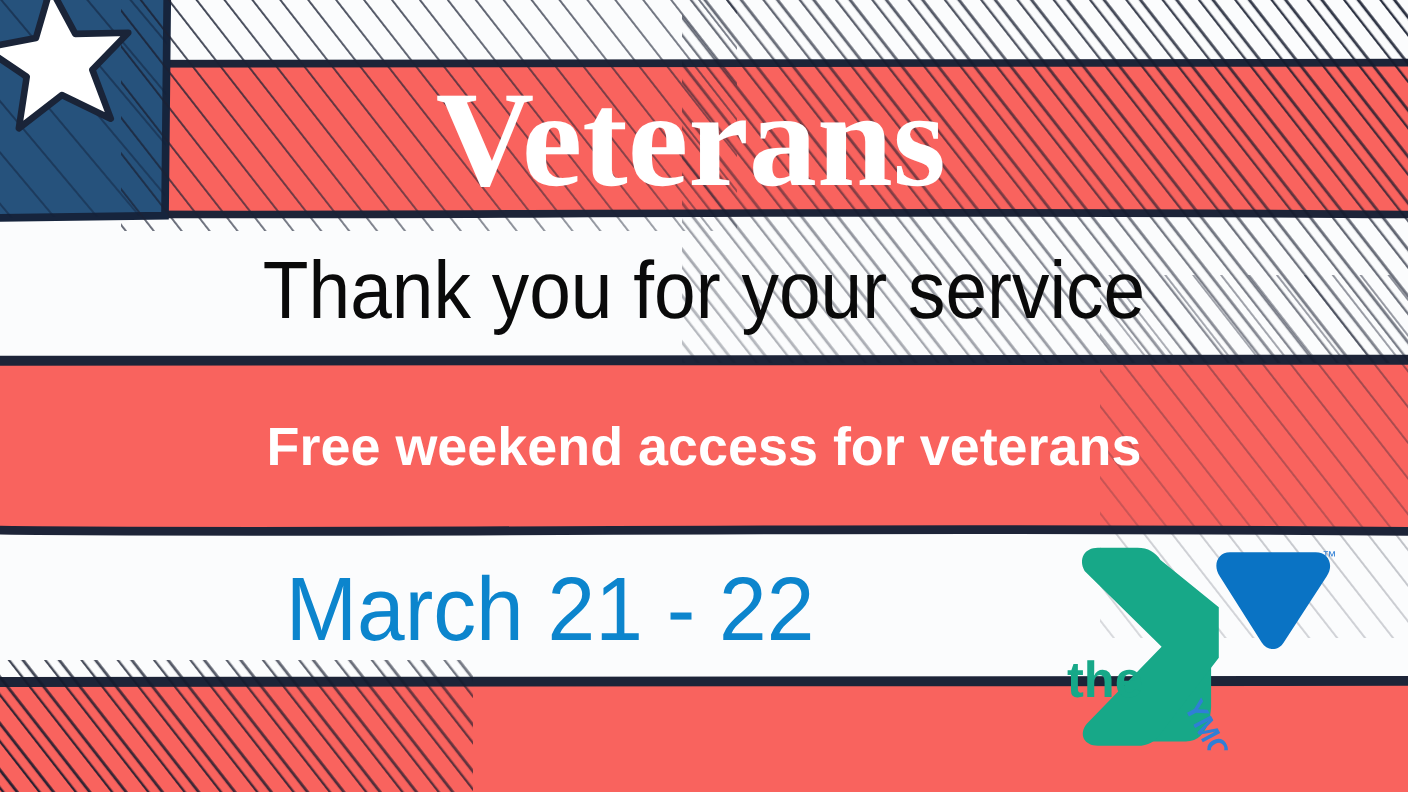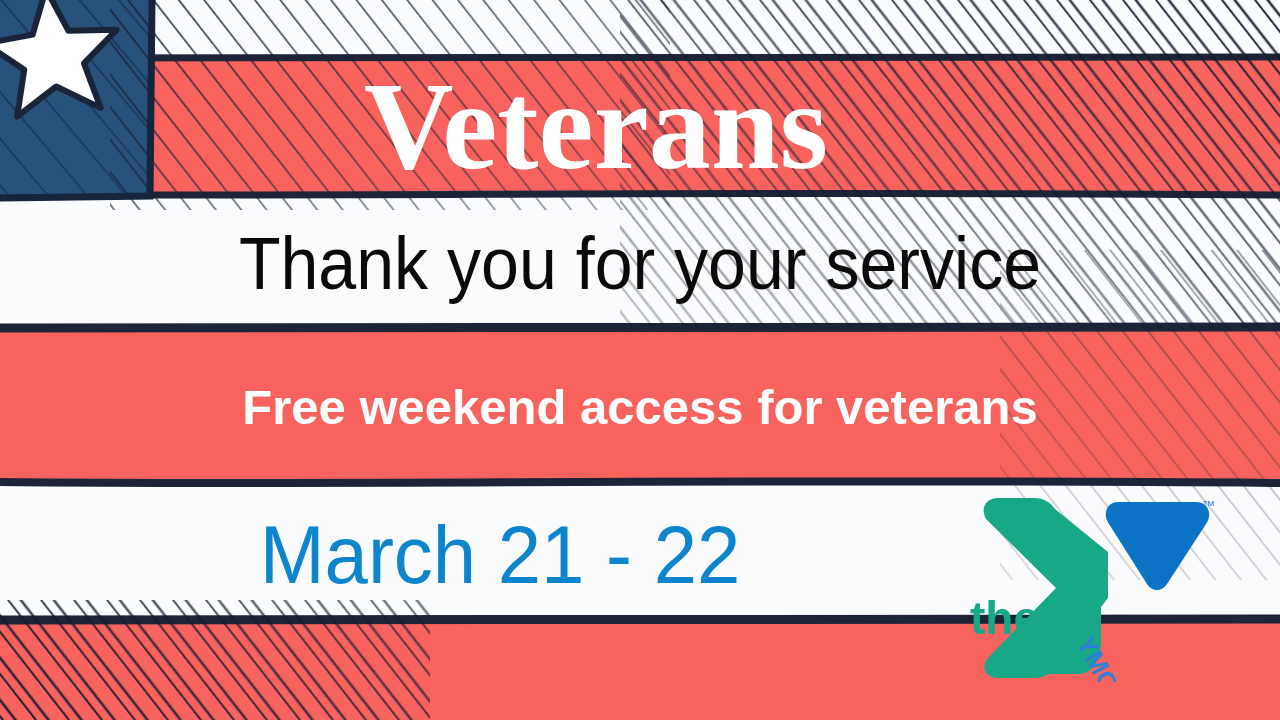--- a/index.html
+++ b/index.html
@@ -37,20 +37,21 @@
     display: flex;
     align-items: center;
     justify-content: center;
     font-family: "Liberation Serif", "DejaVu Serif", serif;
     font-weight: bold;
     font-size: 124px;
     line-height: 1;
     color: #ffffff;
     letter-spacing: 0px;
     white-space: nowrap;
+    padding-left: 32px;
   }
 
   .subhead {
     position: absolute;
     left: 0;
     top: 216px;
     width: 1280px;
     height: 96px;
     display: flex;
     align-items: center;

